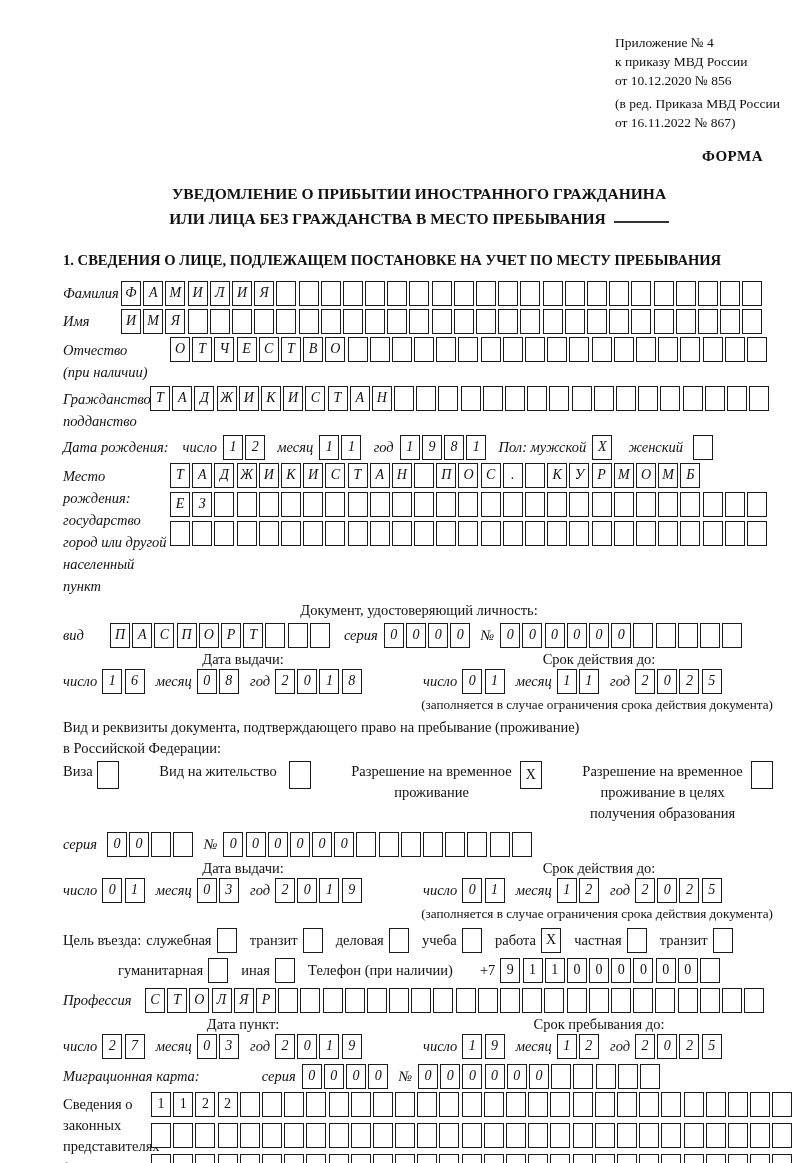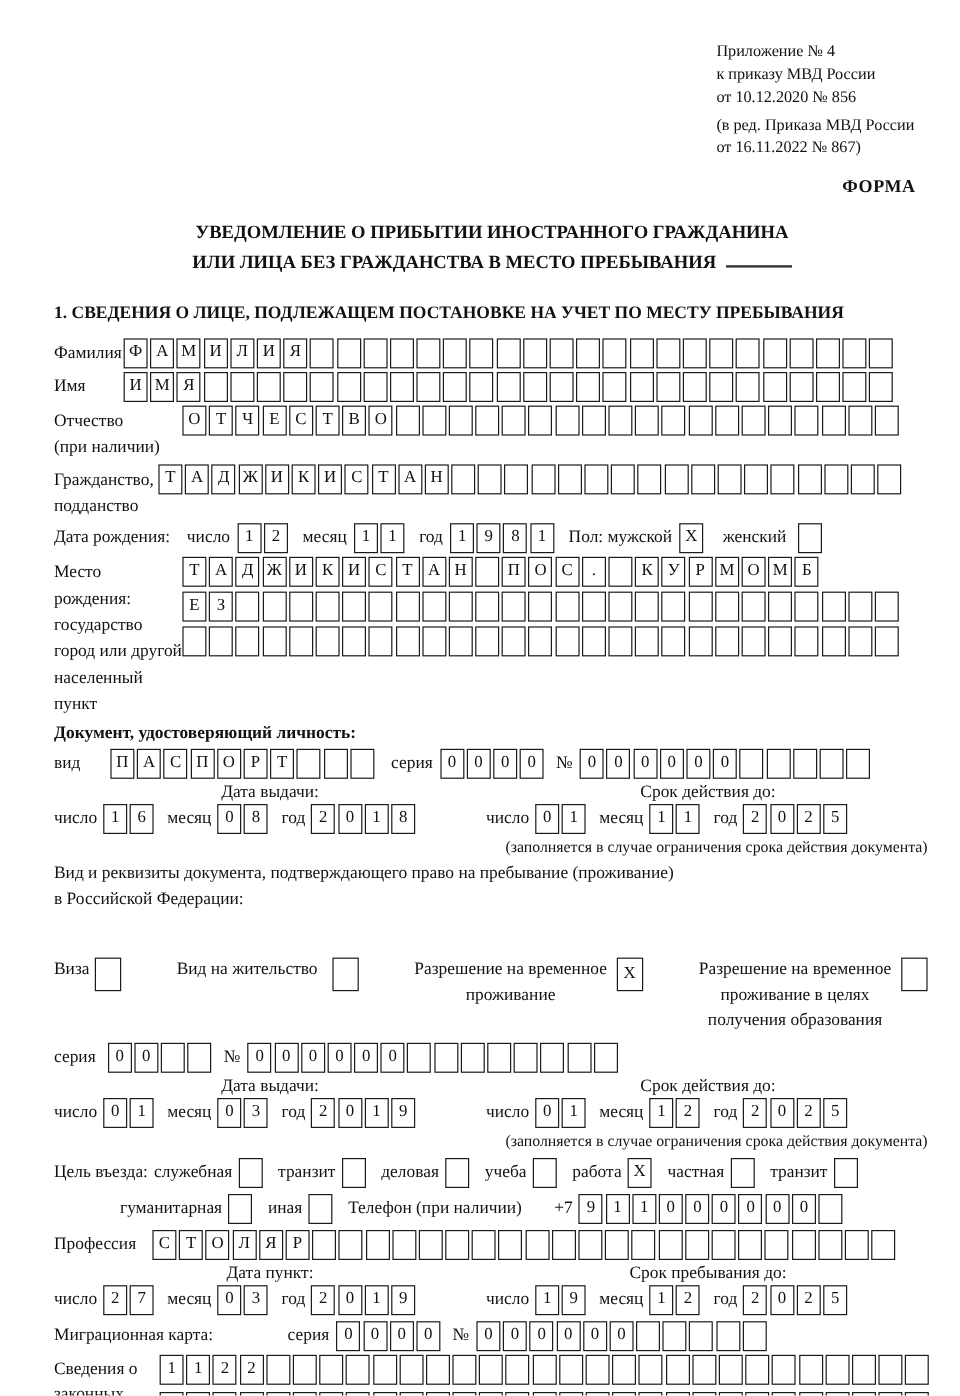--- a/index.html
+++ b/index.html
@@ -1,46 +1,46 @@
 <!DOCTYPE html>
 <html><head>
 <meta charset="utf-8">
 <style>
   html,body{margin:0;padding:0;background:#fff;}
   body{width:800px;height:1163px;overflow:hidden;color:#111;
        font-family:"Liberation Serif","DejaVu Serif",serif;font-size:14.5px;}
-  .page{box-sizing:border-box;width:800px;height:991px;padding:34px 25px 0 45px;}
+  .page{box-sizing:border-box;width:800px;height:991px;padding:34px 25px 0 63px;}
   .annex{margin-left:552px;font-size:13.5px;line-height:1.4;width:200px;}
   .annex .gap{margin-top:4px;}
   .forma{font-weight:bold;text-align:right;margin:16px 12px 0 0;font-size:15px;letter-spacing:.5px;}
   .title{font-weight:bold;text-align:center;font-size:15.5px;line-height:1.45;margin-top:18px;}
   .blank-line{display:inline-block;width:55px;border-bottom:2px solid #333;height:1em;margin-left:8px;vertical-align:baseline;}
   .sec-heading{font-weight:bold;margin-top:22px;margin-bottom:12px;font-size:14.6px;}
-  .frow{display:flex;align-items:center;margin-bottom:3px;}
+  .frow{display:flex;align-items:center;margin-bottom:3px;font-style:italic;}
   .frow.top{align-items:flex-start;}
   .lbl{flex:none;line-height:25px;}
   .lbl2{flex:none;line-height:22px;padding-top:2px;}
   .cells{display:flex;flex-wrap:nowrap;flex:none;}
   .cell{flex:none;display:inline-block;box-sizing:border-box;width:20px;height:25px;
         border:1.6px solid #1b1b1b;margin-right:2.2px;text-align:center;
         line-height:22px;font-size:14px;background:#fff;}
   .cbwrap .cell{width:22px;height:28px;line-height:25px;}
   .mr6{margin-right:6px;} .mr10{margin-right:10px;} .mr14{margin-right:14px;}
   .ml8{margin-left:8px;} .ml12{margin-left:12px;}
-  .doc-heading{font-weight:bold;margin:5px 0 4px 0;}
+  .doc-heading{font-weight:normal;text-align:center;margin:5px 0 4px 0;}
   .dates-head{display:flex;margin:3px 0 1px 0;}
   .dh-l{width:360px;text-align:center;}
   .dh-r{flex:1;text-align:center;}
   .half-l{width:360px;display:flex;align-items:center;flex:none;}
   .half-r{display:flex;align-items:center;flex:1;}
   .dgroup .dlbl{margin-right:5px;}
   .dgroup .cells{margin-right:9px;}
   .note{font-size:13.2px;text-align:right;margin:1px 2px 6px 0;}
   .permit-row{display:flex;align-items:flex-start;justify-content:space-between;margin:4px 0 8px 0;}
-  .permit-item{display:flex;align-items:flex-start;margin-top:36px;}
+  .permit-item{display:flex;align-items:flex-start;}
   .permit-label{text-align:center;line-height:1.45;}
   .purpose-row{display:flex;align-items:center;margin-bottom:5px;}
   .purpose-row .plbl{margin-right:5px;}
   .purpose-row .cells{margin-right:11px;}
   .reps{display:flex;align-items:flex-start;margin-top:3px;}
   .reps-label{width:88px;flex:none;line-height:21px;padding-top:2px;}
   .reps-rows .cells{margin-bottom:6px;}
 </style>
 </head>
 <body>

